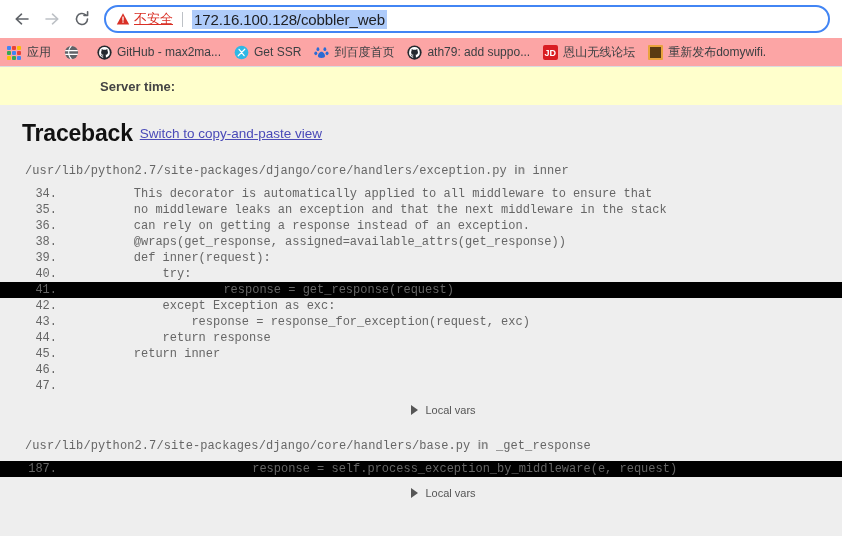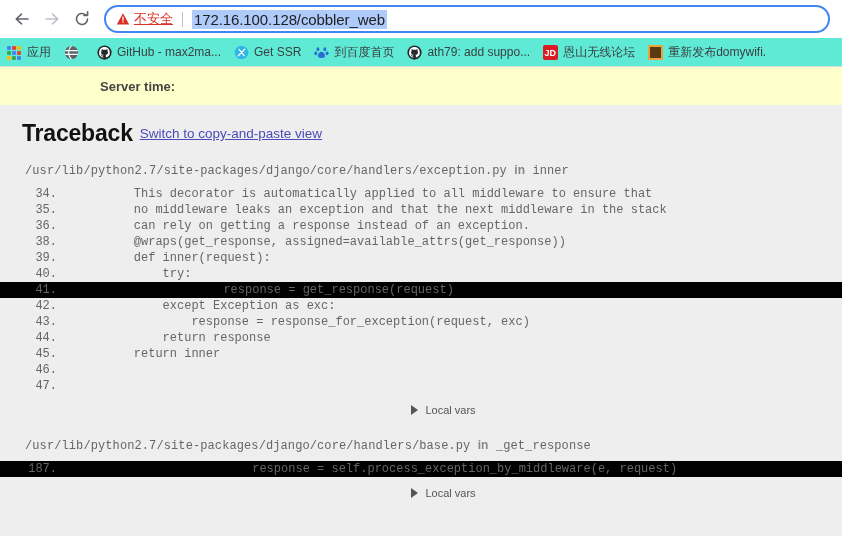--- a/index.html
+++ b/index.html
@@ -67,21 +67,21 @@
     white-space: nowrap;
     letter-spacing: -0.1px;
   }
 
   
   .bookmarks {
     height: 29px;
     display: flex;
     align-items: center;
     padding: 0 6px;
-    background: #5eead4;
+    background: #fca5a5;
     border-bottom: 1px solid #dadce0;
     overflow: hidden;
     white-space: nowrap;
   }
   .bm {
     display: flex;
     align-items: center;
     flex: 0 0 auto;
     margin-right: 12px;
     font-size: 12px;

